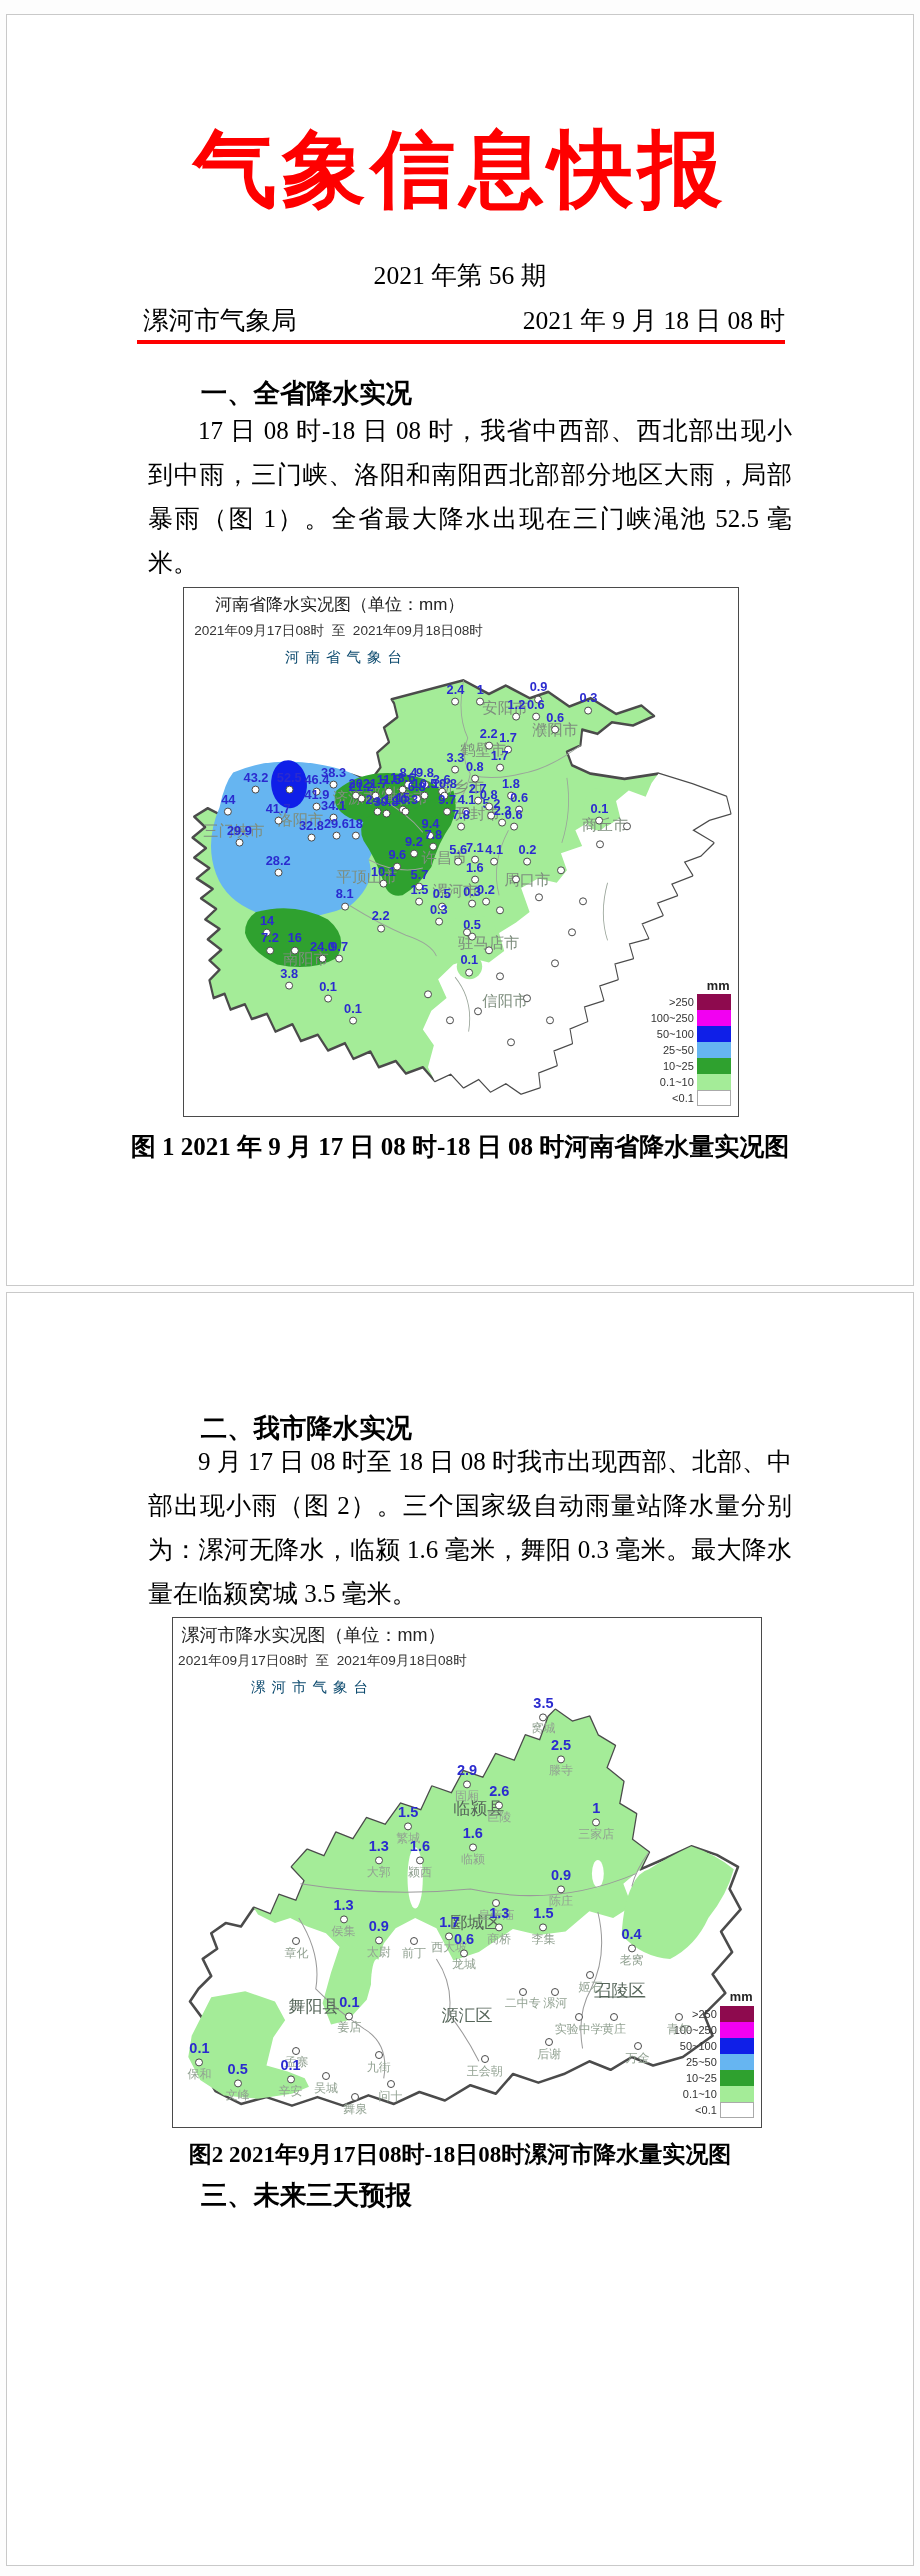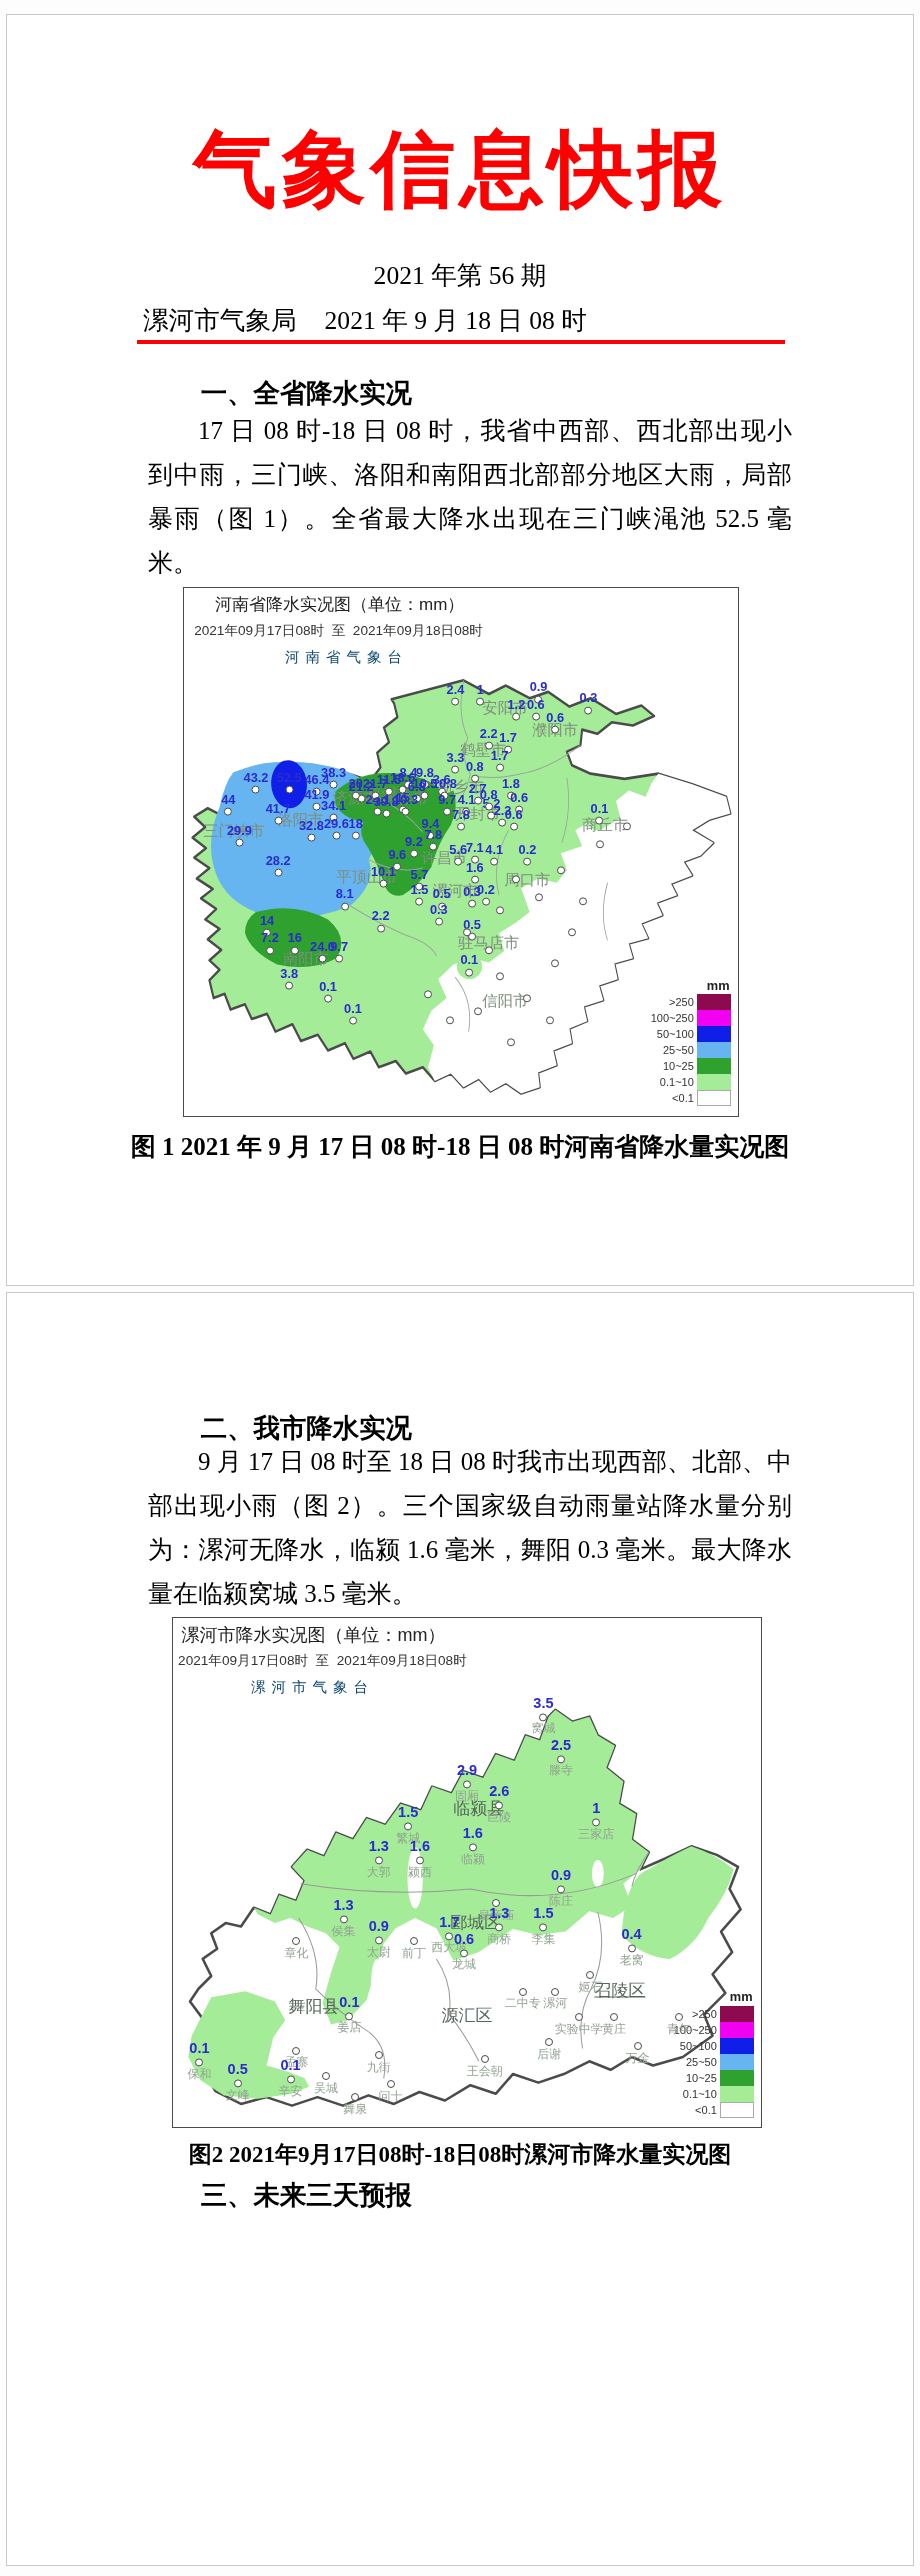--- a/index.html
+++ b/index.html
@@ -6,21 +6,21 @@
   .canvas{position:relative;width:921px;height:2576px;background:#fdfdfd;overflow:hidden;
           font-family:"Liberation Serif","DejaVu Serif",serif;}
   .page{position:absolute;left:6px;width:908px;background:#ffffff;border:0.9px solid #c9c9c9;box-sizing:border-box;}
   #page1{top:13.6px;height:1272px;}
   #page2{top:1292px;height:1274px;}
 
   .doc-title{position:absolute;top:109px;left:0;width:100%;text-align:center;
              font-size:84px;font-weight:bold;color:#fe0000;letter-spacing:5.1px;line-height:1.1;}
   .issue{position:absolute;top:243px;left:0;width:100%;text-align:center;font-size:25.6px;color:#000;}
   .agency-row{position:absolute;top:288px;left:136px;right:128px;display:flex;
-              justify-content:flex-start;font-size:25.6px;color:#000;gap:28px;}
+              justify-content:space-between;font-size:25.6px;color:#000;gap:28px;}
   .red-rule{position:absolute;top:325px;left:130px;width:648px;height:4.3px;background:#fe0000;}
 
   .sec-h{position:absolute;left:141px;width:644px;margin:0;text-indent:2em;
          font-family:"Liberation Sans","DejaVu Sans",sans-serif;font-size:26.4px;font-weight:700;color:#000;}
   .para{position:absolute;left:141px;width:644px;margin:0;font-size:25px;line-height:44px;
         text-align:justify;text-indent:2em;color:#000;}
   .para p{margin:0;text-indent:2em;}
 
   .mapbox{position:absolute;border:1.7px solid #4a4a4a;background:#fff;box-sizing:border-box;}
   #map1{top:572px;left:176px;width:556px;height:530px;}

